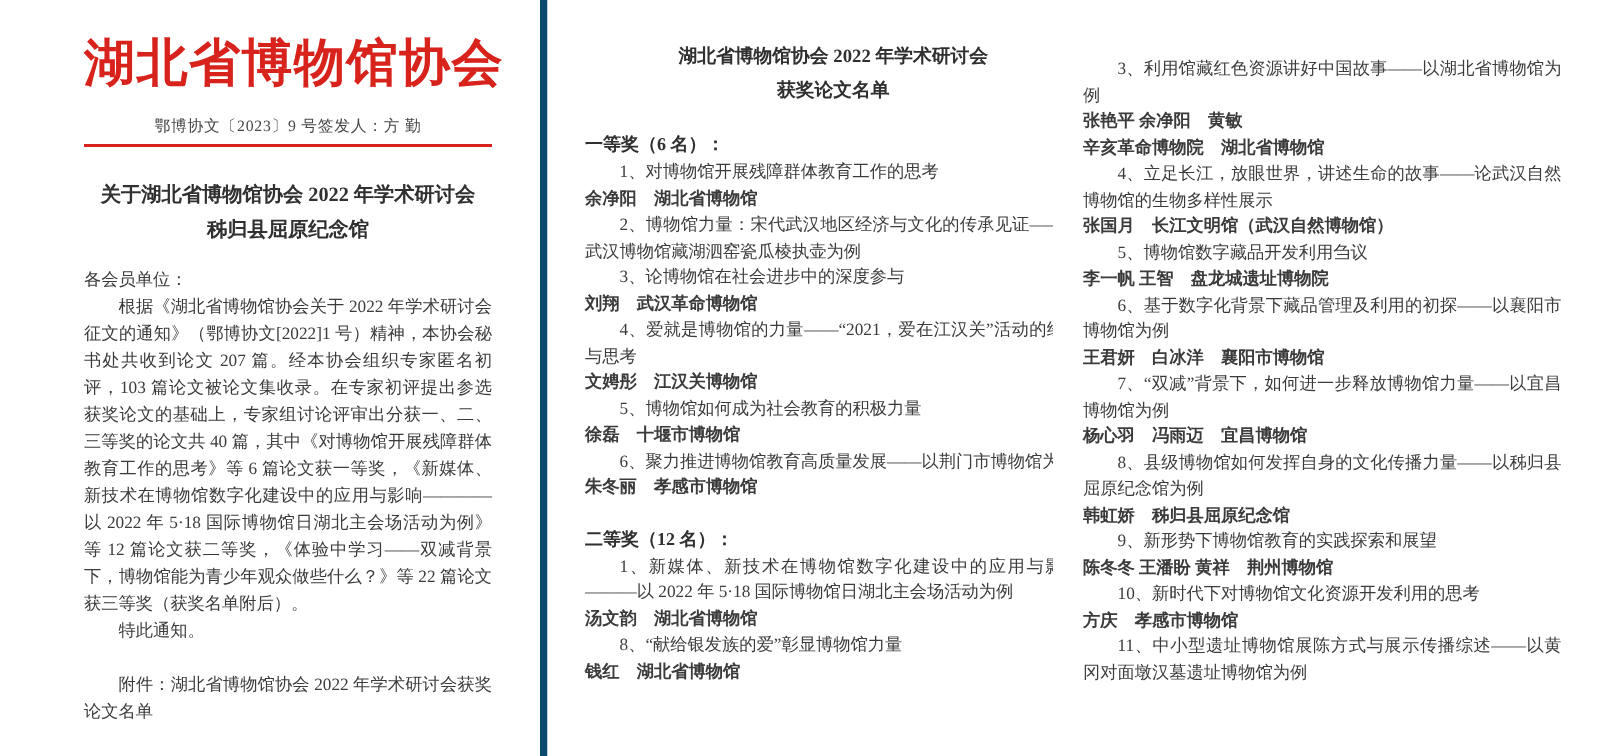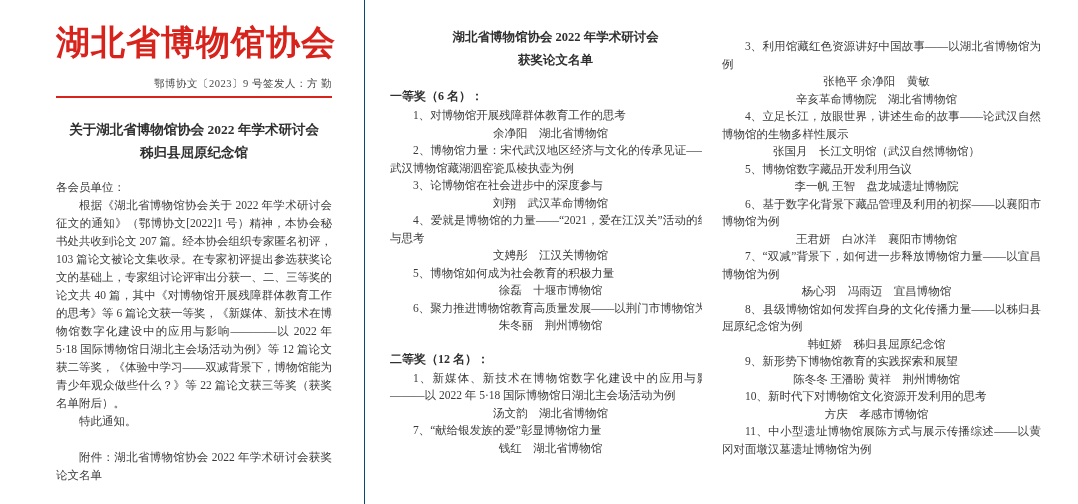--- a/index.html
+++ b/index.html
@@ -5,44 +5,44 @@
   :root { --accent: #d8231d; --ink: #3b3b3b; }
   html, body { margin:0; padding:0; }
   body {
     width:1078px; height:504px; overflow:hidden; position:relative;
     background:#ffffff; color:var(--ink);
     font-family:"Liberation Serif","DejaVu Serif",serif;
   }
   .edge-line { position:absolute; left:3px; top:0; bottom:0; width:1px; background:#e6e6e6; }
   .red-tick { position:absolute; left:0; top:97px; width:8px; height:3px; background:var(--accent); }
   .page { position:absolute; top:0; height:504px; box-sizing:border-box; background:#fff; }
-  .page1 { left:0;   width:365px; padding:22px 32px 0 56px; border-right:1px solid #0c4a6e; }
+  .page1 { left:0;   width:365px; padding:22px 32px 0 56px; border-right:5px solid #0c4a6e; }
   .page2 { left:365px; width:360px; padding:26px 3px 0 25px; border-right:1px solid #ededed; }
   .page3 { left:702px; width:353px; padding:38px 14px 12px 20px; }
 
   .masthead {
     font-size:34px; font-weight:bold; color:var(--accent);
     text-align:center; letter-spacing:1px; line-height:1.25; white-space:nowrap;
   }
   .docline {
-    display:flex; justify-content:flex-end;
+    display:flex; justify-content:center;
     font-size:10.5px; margin-top:12px; color:#474747; letter-spacing:0.5px;
   }
   .redrule { height:2px; background:var(--accent); margin-top:5px; }
   .doc-title { margin-top:20px; text-align:center; font-weight:bold; font-size:13.5px; line-height:23px; color:#303030; }
   .salutation { margin:14px 0 0; font-size:11.5px; line-height:18px; }
   .body-para { margin:0; font-size:11.5px; line-height:18px; text-align:justify; }
   .indent { text-indent:2em; }
   .attachment { margin-top:18px; }
 
   .list-title { text-align:center; font-weight:bold; font-size:12.5px; line-height:23px; color:#303030; }
   .section-header { font-weight:bold; font-size:12px; margin:16px 0 2px; color:#303030; }
   .award-item { margin:0; }
   .item-title { margin:0; text-indent:2em; font-size:11.5px; line-height:17.5px; text-align:justify; }
-  .item-authors { margin:0; text-align:center; padding-right:10px; font-size:11.5px; line-height:17.5px; white-space:pre-line; }
+  .item-authors { margin:0; text-align:left; padding-right:10px; font-size:11.5px; line-height:17.5px; white-space:pre-line;font-weight:bold; }
 </style>
 </head>
 <body>
 
 <div class="edge-line"></div>
 <div class="red-tick"></div>
 
 <div class="page page1">
   <div class="masthead">湖北省博物馆协会</div>
   <div class="docline">
@@ -87,33 +87,33 @@
         <p class="item-authors">文娉彤　江汉关博物馆</p>
       </div>
 
       <div class="award-item">
         <p class="item-title">5、博物馆如何成为社会教育的积极力量</p>
         <p class="item-authors">徐磊　十堰市博物馆</p>
       </div>
 
       <div class="award-item">
         <p class="item-title">6、聚力推进博物馆教育高质量发展——以荆门市博物馆为例</p>
-        <p class="item-authors">朱冬丽　荆州博物馆</p>
+        <p class="item-authors">朱冬丽　孝感市博物馆</p>
       </div>
     </div>
   <div class="section-header">二等奖（12 名）：</div>
   <div>
 
       <div class="award-item">
         <p class="item-title">1、新媒体、新技术在博物馆数字化建设中的应用与影响———以 2022 年 5·18 国际博物馆日湖北主会场活动为例</p>
         <p class="item-authors">汤文韵　湖北省博物馆</p>
       </div>
 
       <div class="award-item">
-        <p class="item-title">7、“献给银发族的爱”彰显博物馆力量</p>
+        <p class="item-title">8、“献给银发族的爱”彰显博物馆力量</p>
         <p class="item-authors">钱红　湖北省博物馆</p>
       </div>
     </div>
 </div>
 
 <div class="page page3">
   <div>
 
       <div class="award-item">
         <p class="item-title">3、利用馆藏红色资源讲好中国故事——以湖北省博物馆为例</p>

